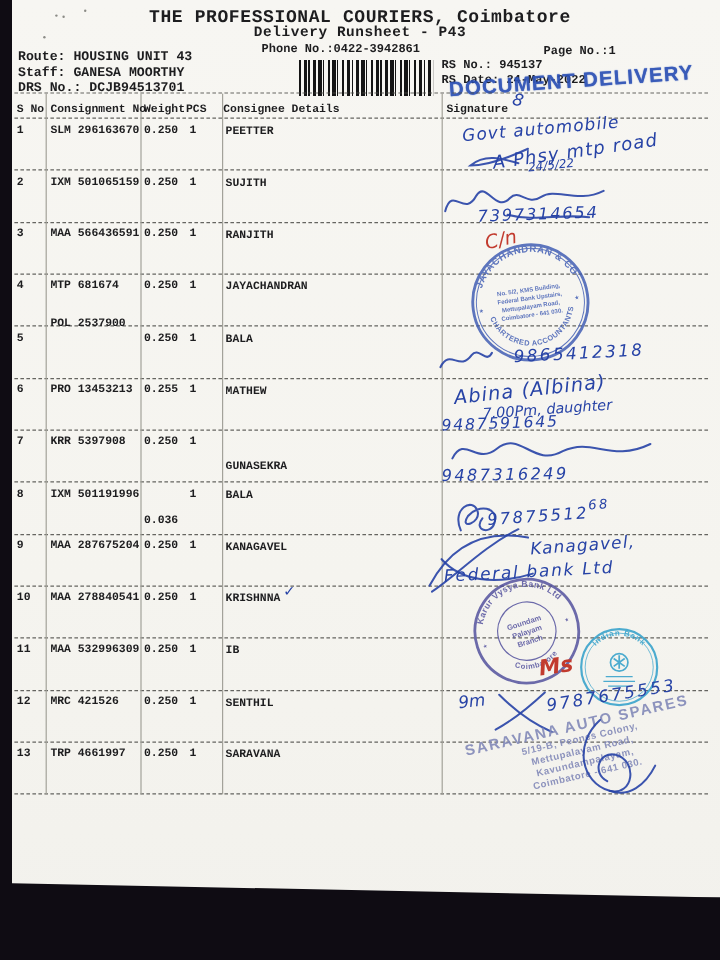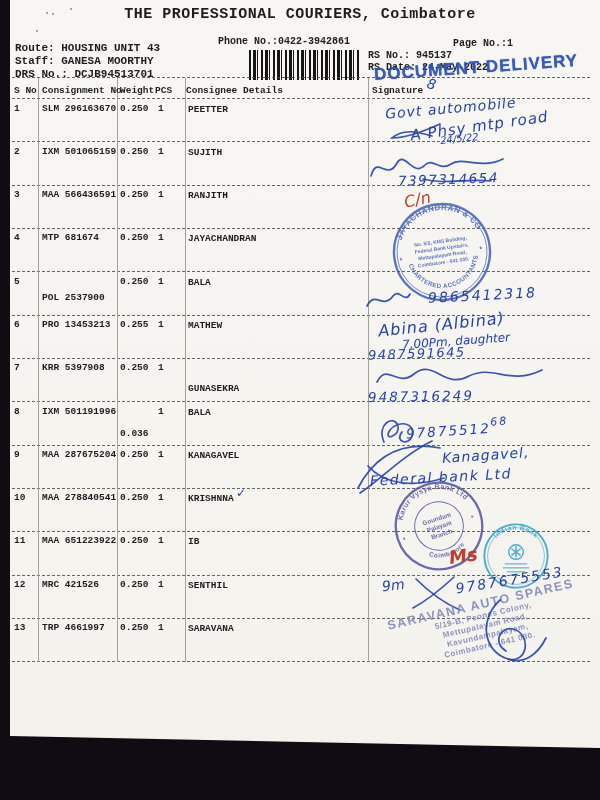--- a/index.html
+++ b/index.html
@@ -40,20 +40,21 @@
 
 <div class="screen">
   <div class="paper"></div>
 
   <div class="speck abs" style="left:46px;top:12px;"></div>
   <div class="speck abs" style="left:52px;top:13px;"></div>
   <div class="speck abs" style="left:36px;top:30px;"></div>
   <div class="speck abs" style="left:70px;top:8px;"></div>
 
   <div class="abs print t-company" style="left:10px;top:6px;width:580px;text-align:center;">THE PROFESSIONAL COURIERS, Coimbatore</div>
+  <div class="abs print t-doc" style="left:10px;top:20px;width:580px;text-align:center;">Delivery Runsheet - P43</div>
   <div class="abs print t-info" style="left:218px;top:36px;">Phone No.:0422-3942861</div>
   <div class="abs print t-info" style="left:453px;top:38px;">Page No.:1</div>
   <div class="abs print t-meta" style="left:15px;top:42px;">Route: HOUSING UNIT 43</div>
   <div class="abs print t-meta" style="left:15px;top:55px;">Staff: GANESA MOORTHY</div>
   <div class="abs print t-meta" style="left:15px;top:68px;">DRS No.: DCJB94513701</div>
   <div class="abs print t-info" style="left:368px;top:50px;">RS No.: 945137</div>
   <div class="abs print t-info" style="left:368px;top:62px;">RS Date: 24-May-2022</div>
   <div class="barcode" style="left:249px;top:50px;width:112px;height:30px;"></div>
   <div class="abs stamp-title" style="left:374px;top:58px;">DOCUMENT DELIVERY</div>
 
@@ -108,21 +109,21 @@
   </div>
   <div>
     <span class="abs print t-cell" style="left:14px;top:232px;">4</span>
     <span class="abs print t-cell" style="left:42px;top:232px;">MTP 681674</span>
     <span class="abs print t-cell" style="left:120px;top:232px;">0.250</span>
     <span class="abs print t-cell" style="left:158px;top:232px;">1</span>
     <span class="abs print t-cell" style="left:188px;top:233px;">JAYACHANDRAN</span>
   </div>
   <div>
     <span class="abs print t-cell" style="left:14px;top:276px;">5</span>
-    <span class="abs print t-cell" style="left:42px;top:292px;">POL 2537900</span>
+    <span class="abs print t-cell" style="left:42px;top:264px;">POL 2537900</span>
     <span class="abs print t-cell" style="left:120px;top:276px;">0.250</span>
     <span class="abs print t-cell" style="left:158px;top:276px;">1</span>
     <span class="abs print t-cell" style="left:188px;top:277px;">BALA</span>
   </div>
   <div>
     <span class="abs print t-cell" style="left:14px;top:319px;">6</span>
     <span class="abs print t-cell" style="left:42px;top:319px;">PRO 13453213</span>
     <span class="abs print t-cell" style="left:120px;top:319px;">0.255</span>
     <span class="abs print t-cell" style="left:158px;top:319px;">1</span>
     <span class="abs print t-cell" style="left:188px;top:320px;">MATHEW</span>
@@ -150,21 +151,21 @@
   </div>
   <div>
     <span class="abs print t-cell" style="left:14px;top:492px;">10</span>
     <span class="abs print t-cell" style="left:42px;top:492px;">MAA 278840541</span>
     <span class="abs print t-cell" style="left:120px;top:492px;">0.250</span>
     <span class="abs print t-cell" style="left:158px;top:492px;">1</span>
     <span class="abs print t-cell" style="left:188px;top:493px;">KRISHNNA</span>
   </div>
   <div>
     <span class="abs print t-cell" style="left:14px;top:535px;">11</span>
-    <span class="abs print t-cell" style="left:42px;top:535px;">MAA 651223922</span>
+    <span class="abs print t-cell" style="left:42px;top:535px;">MAA 532996309</span>
     <span class="abs print t-cell" style="left:120px;top:535px;">0.250</span>
     <span class="abs print t-cell" style="left:158px;top:535px;">1</span>
     <span class="abs print t-cell" style="left:188px;top:536px;">IB</span>
   </div>
   <div>
     <span class="abs print t-cell" style="left:14px;top:579px;">12</span>
     <span class="abs print t-cell" style="left:42px;top:579px;">MRC 421526</span>
     <span class="abs print t-cell" style="left:120px;top:579px;">0.250</span>
     <span class="abs print t-cell" style="left:158px;top:579px;">1</span>
     <span class="abs print t-cell" style="left:188px;top:580px;">SENTHIL</span>

